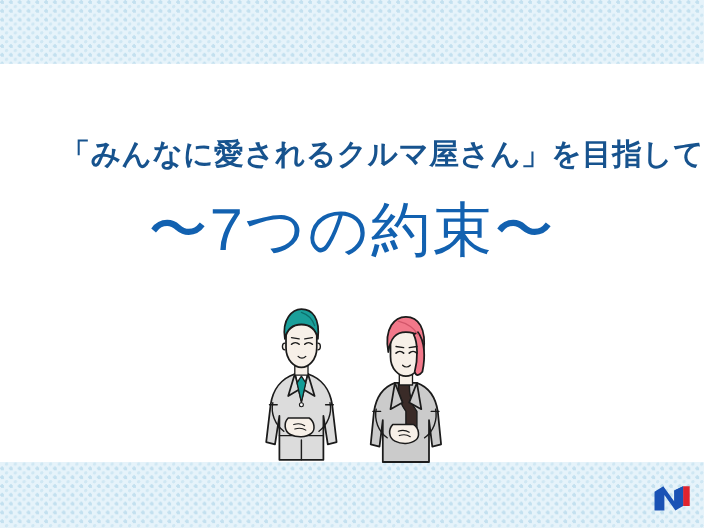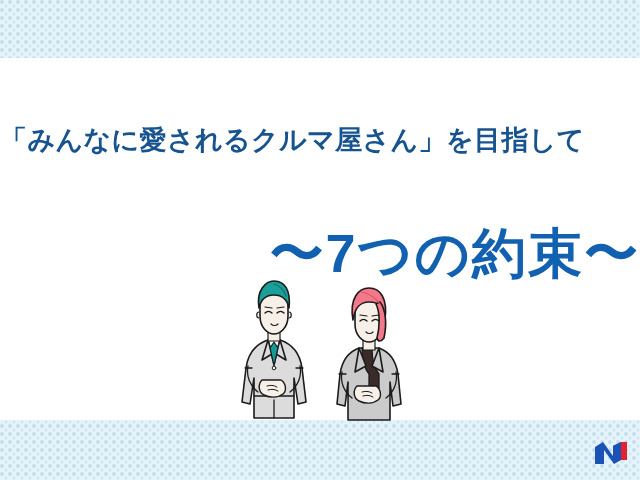--- a/index.html
+++ b/index.html
@@ -36,42 +36,41 @@
     height: 362px;
     background: #ffffff;
   }
 
   
   #headline {
     position: absolute;
     left: 0;
     top: 126px;
     width: 640px;
-    text-align: left;
+    text-align: right;
     font-size: 27px;
     line-height: 1.1;
     font-weight: 700;
     letter-spacing: 0.4px;
     color: #17538e;
     white-space: nowrap;
   }
 
   #main-title {
     position: absolute;
     left: 0;
     top: 181px;
     width: 640px;
-    text-align: right;
+    text-align: center;
     font-size: 54px;
     line-height: 1.05;
-    font-weight: 700;
+    font-weight: 400;
     letter-spacing: 2px;
     color: #1261b0;
     white-space: nowrap;
-    margin-top: 44px;
   }
 
   
   #illustration {
     position: absolute;
     left: 232px;
     top: 268px;
     width: 200px;
     height: 156px;
   }

